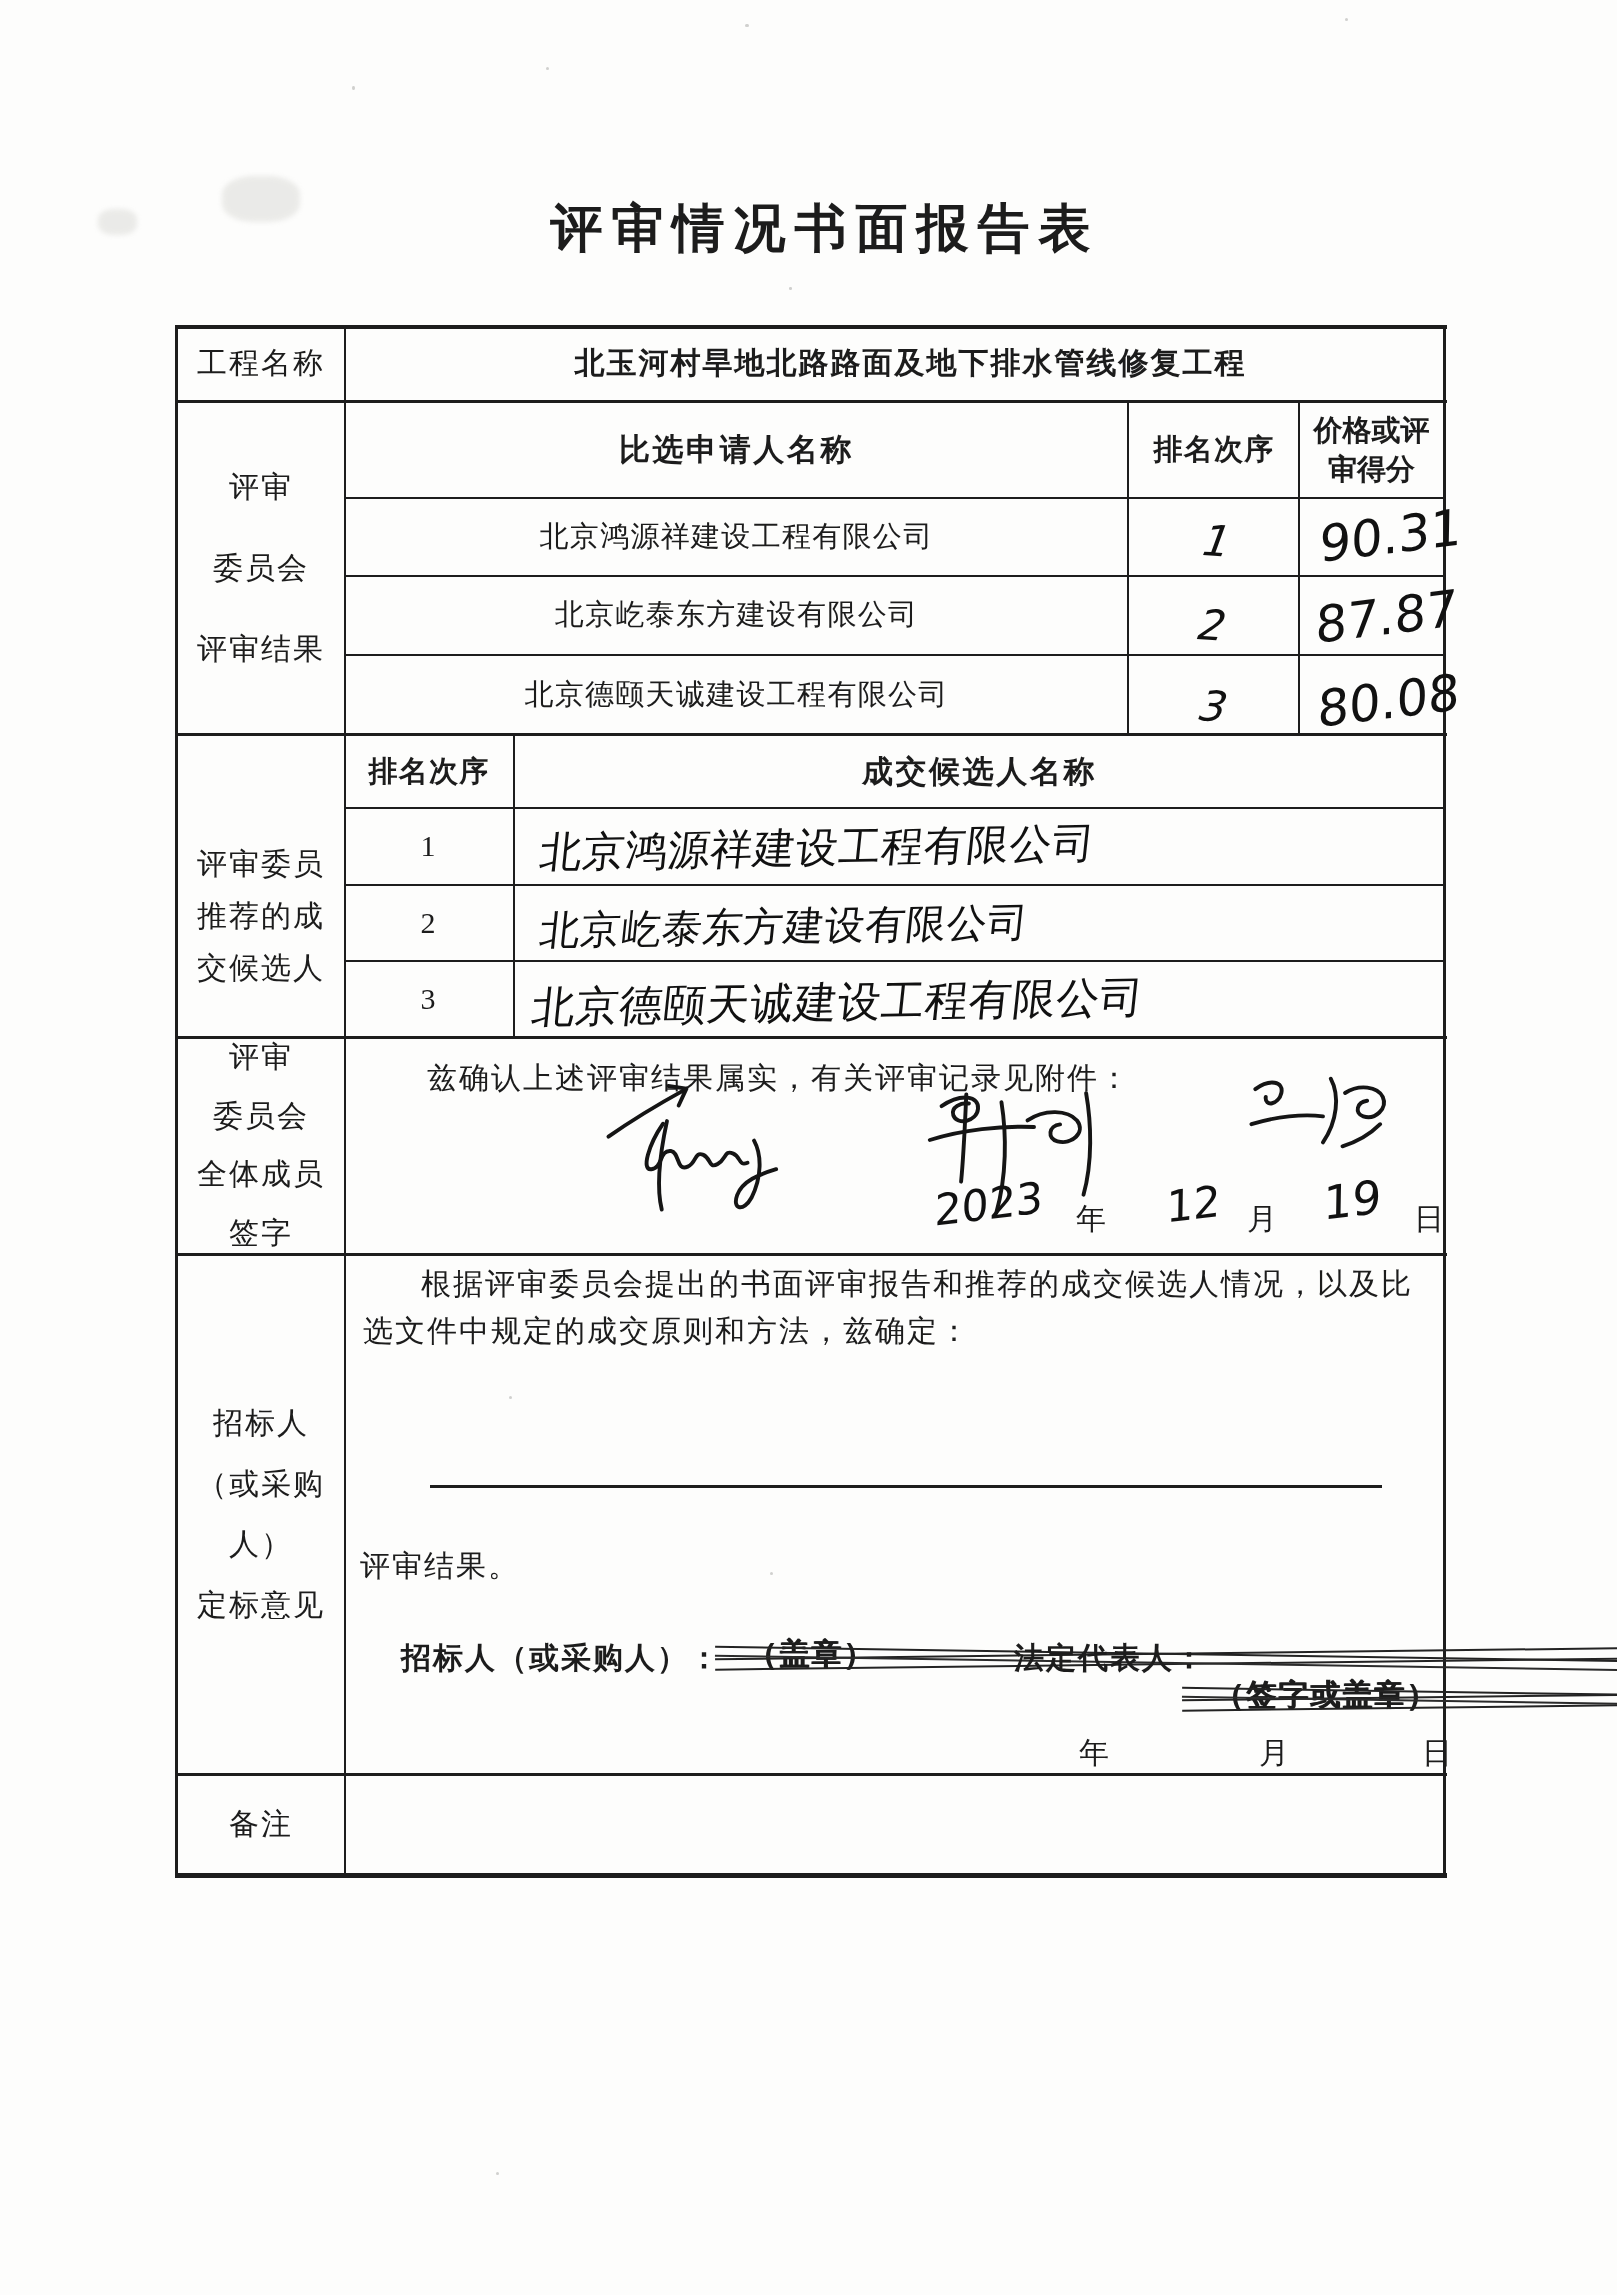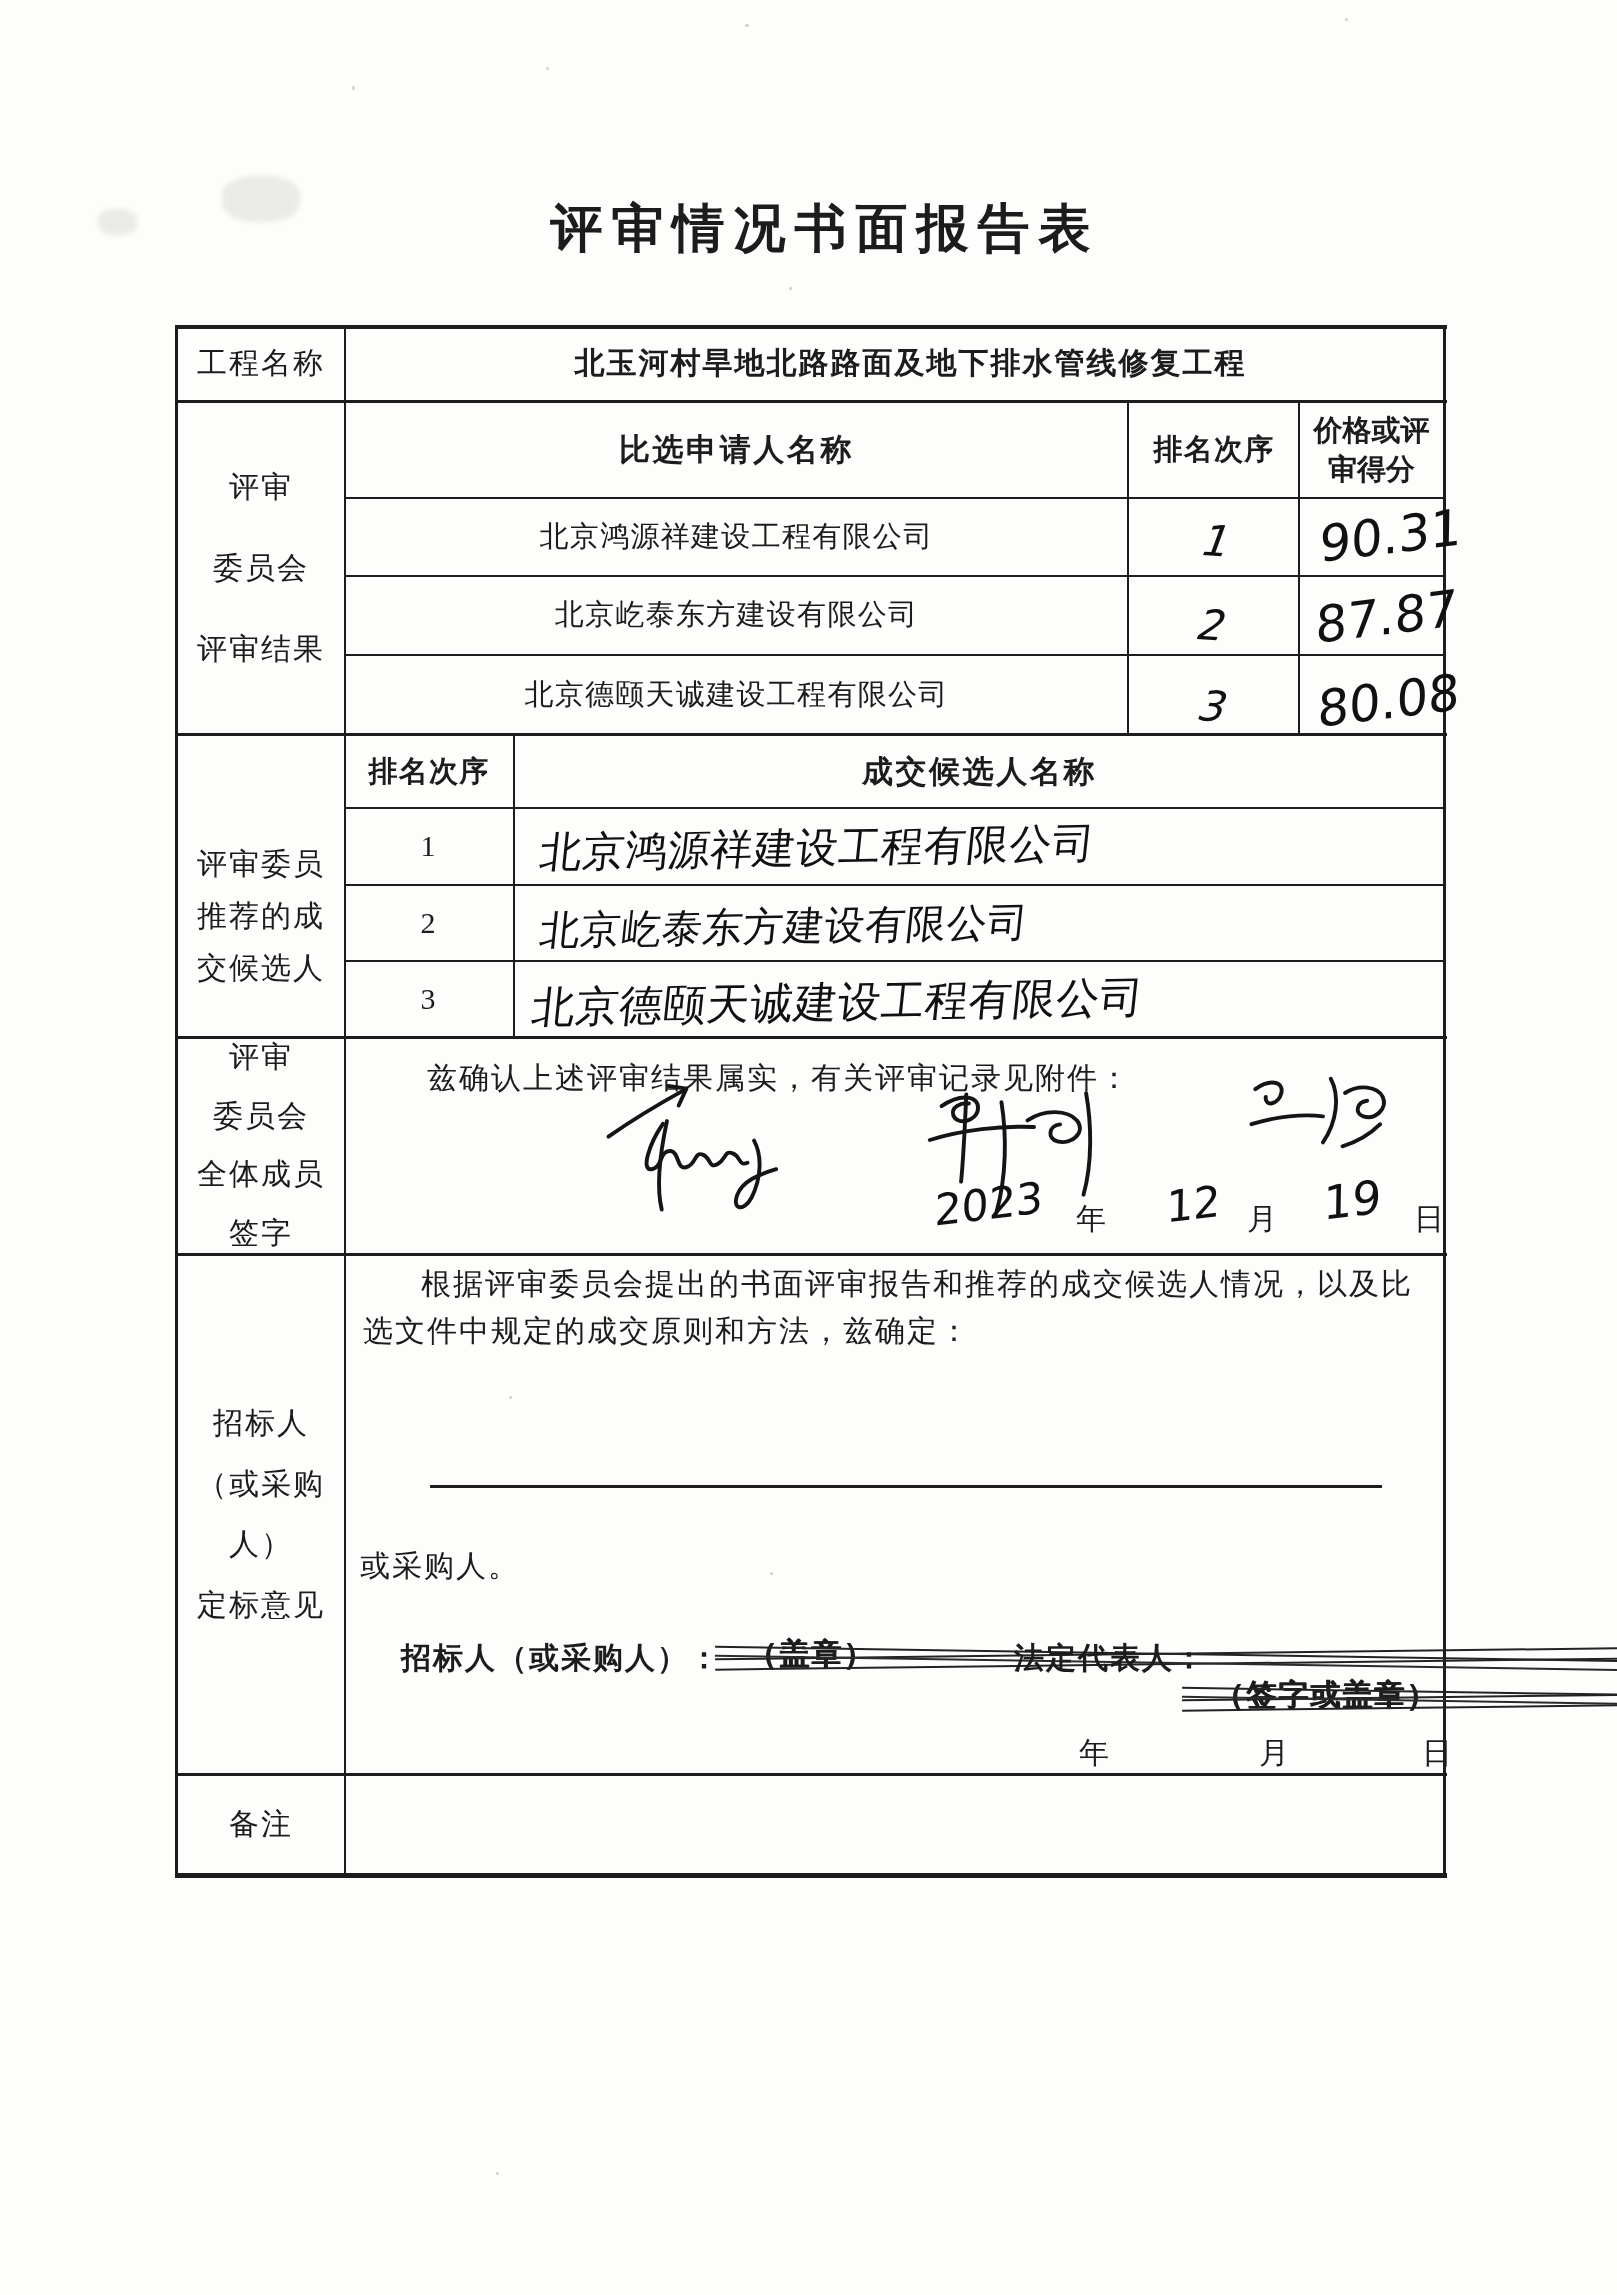--- a/index.html
+++ b/index.html
@@ -157,21 +157,21 @@
   <div class="abs col t46" style="left:177px;top:1256px;width:168px;height:517px;row-gap:19.6px;">
     <div>招标人</div>
     <div>（或采购</div>
     <div>人）</div>
     <div>定标意见</div>
   </div>
   <div class="abs t46" style="left:363px;top:1311px;">选文件中规定的成交原则和方法，兹确定：</div>
 
   <div class="ln" style="left:430px;top:1485px;width:952px;height:2.6px;"></div>
 
-  <div class="abs t46" style="left:360px;top:1546px;">或采购人。</div>
+  <div class="abs t46" style="left:360px;top:1546px;">评审结果。</div>
 
   <div class="abs t46 bold" style="left:401px;top:1638px;">招标人（或采购人）：</div>
   <div class="abs t46 struck" style="left:747px;top:1634px;">（盖章）</div>
   <div class="abs t46 bold" style="left:1014px;top:1638px;">法定代表人：</div>
   <div class="abs t46 struck" style="left:1214px;top:1634px;">（签字或盖章）</div>
 
   <div class="abs t46" style="left:1079px;top:1733px;">年</div>
   <div class="abs t46" style="left:1259px;top:1733px;">月</div>
   <div class="abs t46" style="left:1422px;top:1733px;">日</div>
 

